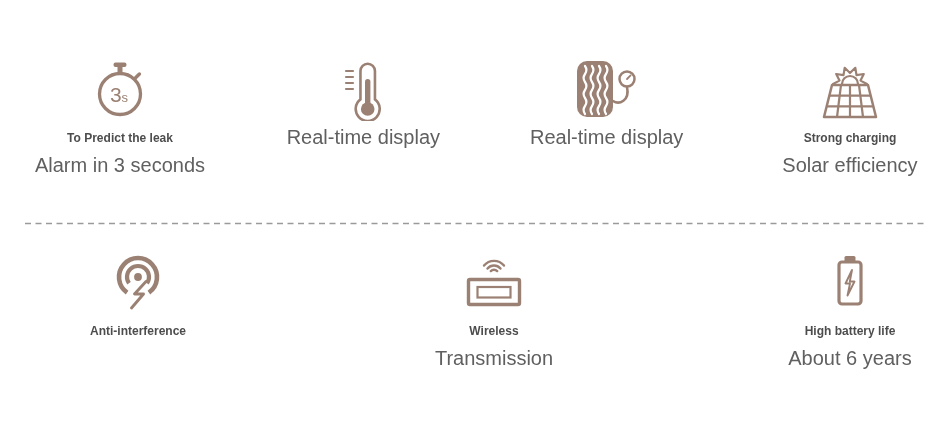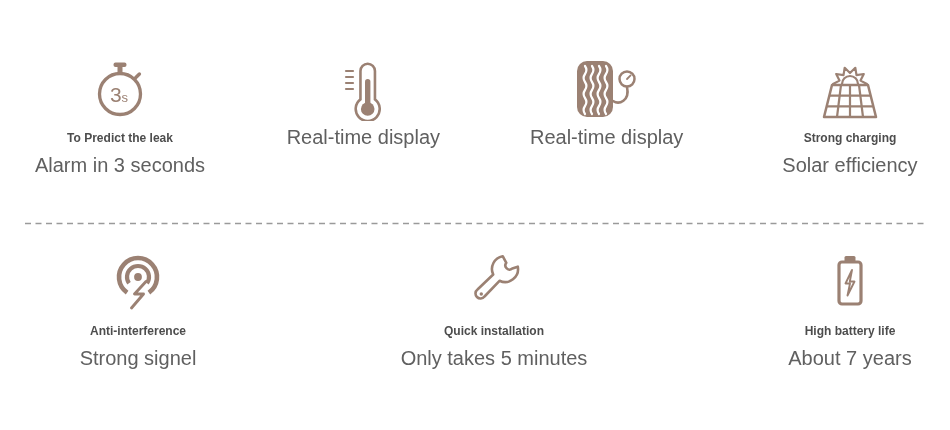--- a/index.html
+++ b/index.html
@@ -116,46 +116,45 @@
     <div class="item">
       <div class="icon-wrap">
         <svg width="64" height="64" viewBox="0 0 64 64">
           <path class="ic" fill="none" stroke-width="4.6" d="M21.1 42.6 A19 19 0 1 1 42.9 42.6"></path>
           <path class="ic" fill="none" stroke-width="4.2" d="M23 33.3 A11 11 0 1 1 41 33.3"></path>
           <circle class="icf" cx="32" cy="27" r="3.9"></circle>
           <path class="ic" fill="none" stroke-width="2.9" stroke-linecap="round" stroke-linejoin="round" d="M40 31.5 L28.5 44 L37.5 44 L25.5 58"></path>
         </svg>
       </div>
       <div class="title">Anti-interference</div>
-      <div class="subtitle">Strong signel</div>
     </div>
-
 
     <div class="item">
       <div class="icon-wrap">
         <svg width="64" height="64" viewBox="0 0 64 64">
-          <path class="ic" fill="none" stroke-width="2.6" stroke-linejoin="round" d="M40.7 6.2 L44.3 12.8 A4.2 4.2 0 0 0 50.3 18.6 L55.8 16.7
-                   A13 13 0 0 1 37.5 30.8
-                   L22.5 46.5
-                   A5 5 0 1 1 15.5 39.5
-                   L31.2 24.5
-                   A13 13 0 0 1 40.7 6.2 Z"></path>
-          <circle class="icf" cx="19.3" cy="44" r="1.7"></circle>
+          <g class="ic" fill="none" stroke-width="2.4" stroke-linecap="round">
+            <path d="M22 15.6 A13 13 0 0 1 42 15.6"></path>
+            <path d="M25.5 18.5 A8.5 8.5 0 0 1 38.5 18.5"></path>
+            <path d="M28.8 21.1 A4.5 4.5 0 0 1 35.2 21.1"></path>
+          </g>
+          <rect class="ic" x="6.5" y="29.5" width="51" height="25" rx="1.5" fill="none" stroke-width="3.4"></rect>
+          <rect class="ic" x="15.5" y="37" width="33" height="10.5" fill="none" stroke-width="2.2"></rect>
         </svg>
       </div>
-      <div class="title">Quick installation</div>
-      <div class="subtitle">Only takes 5 minutes</div>
+      <div class="title">Wireless</div>
+      <div class="subtitle">Transmission</div>
     </div>
+
 
     <div class="item">
       <div class="icon-wrap">
         <svg width="64" height="64" viewBox="0 0 64 64">
           <rect class="icf" x="26.5" y="6" width="11" height="6.5" rx="1.5"></rect>
           <rect class="ic" x="21" y="12" width="22" height="42" rx="3" fill="none" stroke-width="3.2"></rect>
           <path class="ic" fill="none" stroke-width="1.9" stroke-linejoin="round" d="M34 20 L27.5 33.5 L32 33.5 L29.5 45.5 L36.5 31.5 L31.8 31.5 Z"></path>
         </svg>
       </div>
       <div class="title">High battery life</div>
-      <div class="subtitle">About 7 years</div>
+      <div class="subtitle">About 6 years</div>
     </div>
 
   </div>
 </div>
 
 </body></html>

